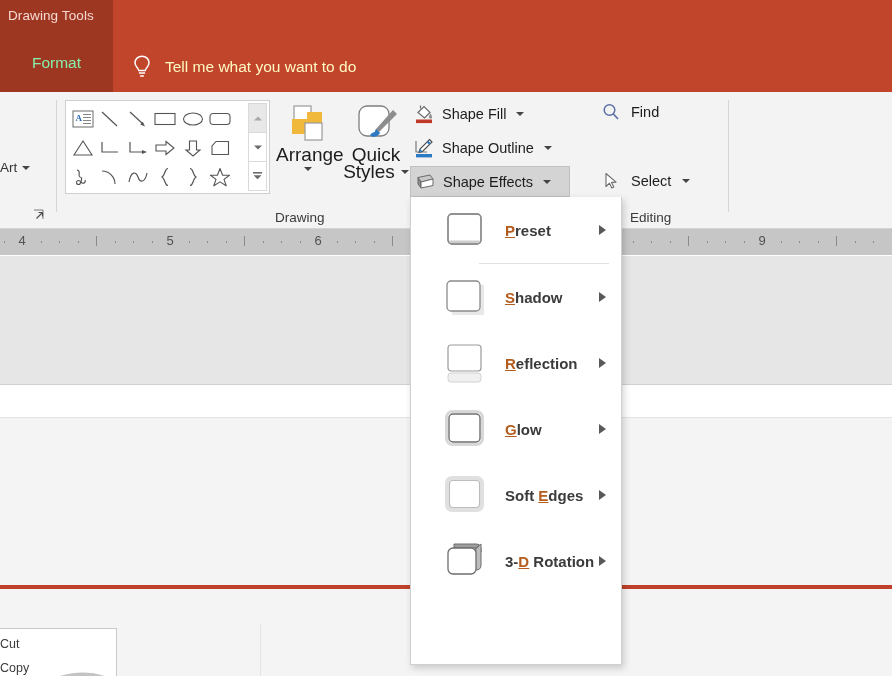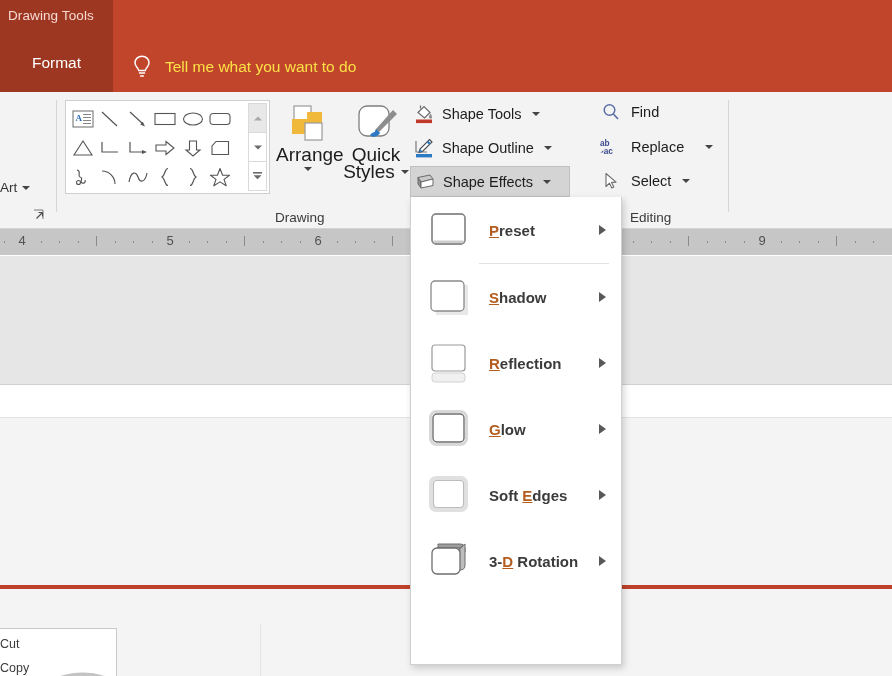--- a/index.html
+++ b/index.html
@@ -43,35 +43,35 @@
     color: #f6d9d2;
     letter-spacing: .1px;
     white-space: nowrap;
   }
   .ctx-tab-name {
     position: absolute;
     left: 0; top: 54px;
     width: 113px;
     text-align: center;
     font-size: 15.5px;
-    color: #ffffff;
+    color: #86efac;
     white-space: nowrap;
   }
   .tellme {
     position: absolute;
     left: 131px; top: 52px;
     height: 30px;
     display: flex;
     align-items: center;
     gap: 12px;
     color: #ffffff;
   }
   .tellme-text {
     font-size: 15.5px;
-    color: #fde047;
+    color: #fef9c3;
     white-space: nowrap;
   }
   .bulb {
     width: 22px; height: 26px;
     position: relative;
     display: inline-block;
   }
   .bulb svg { display: block; }
 
   
@@ -79,21 +79,21 @@
     position: absolute;
     left: 0; top: 92px;
     width: 892px; height: 136px;
     background: #f3f3f3;
     border-bottom: 1px solid #d4d4d4;
   }
 
   
   .art-label {
     position: absolute;
-    left: 0px; top: 180px;
+    left: 0px; top: 160px;
     font-size: 13.5px;
     color: #333;
     white-space: nowrap;
     display: flex;
     align-items: center;
     gap: 5px;
   }
   .caret-dn {
     width: 0; height: 0;
     border-left: 4px solid transparent;
@@ -327,21 +327,21 @@
     border: 1px solid #d0d0d0;
     border-top: none;
     box-sizing: border-box;
     box-shadow: 2px 3px 7px rgba(0,0,0,.18);
   }
   .menu-item {
     position: relative;
     height: 66px;
     display: flex;
     align-items: center;
-    padding-left: 16px;
+    padding-left: 32px;
     box-sizing: border-box;
     cursor: default;
   }
   .menu-item .mi-icon {
     width: 44px; height: 44px;
     flex: 0 0 auto;
     display: flex;
     align-items: center;
     justify-content: center;
   }
@@ -566,21 +566,21 @@
 
   <div class="sb" style="top:98px;">
     <span class="icon">
       <svg width="22" height="22" viewBox="0 0 22 22">
         <path d="M5 9.5 L11 3.5 L17 9.5 L11.5 15 Z" fill="#ffffff" stroke="#6b6b6b" stroke-width="1.2"></path>
         <path d="M7.5 5.5 L7.5 2.5" stroke="#6b6b6b" stroke-width="1.2"></path>
         <path d="M17.5 10.5 C19.5 13.5 19.5 15.5 17.5 15.5 C15.5 15.5 15.5 13.5 17.5 10.5 Z" fill="#8d8d8d"></path>
         <rect x="3" y="16.5" width="16" height="3.6" fill="#c0392b"></rect>
       </svg>
     </span>
-    <span>Shape Tools</span>
+    <span>Shape Fill</span>
     <span class="caret-dn cr"></span>
   </div>
 
   <div class="sb" style="top:132px;">
     <span class="icon">
       <svg width="22" height="22" viewBox="0 0 22 22">
         <path d="M3 4 L3 15 L14 15" fill="none" stroke="#7a7a7a" stroke-width="1.2"></path>
         <path d="M16.5 2.5 L19 5 L9.5 14.5 L6 15.5 L7 12 Z" fill="#ffffff" stroke="#4a4a4a" stroke-width="1.1"></path>
         <path d="M6 15.5 L7 12 L9.5 14.5 Z" fill="#2d7ac4"></path>
         <path d="M14.5 4.5 L17 7" stroke="#2d7ac4" stroke-width="2.4"></path>
@@ -606,31 +606,20 @@
   <div class="eb" style="top:98px;">
     <span class="icon">
       <svg width="20" height="20" viewBox="0 0 20 20">
         <circle cx="8.5" cy="8" r="5.3" fill="none" stroke="#5b6fa8" stroke-width="1.5"></circle>
         <line x1="12.4" y1="12" x2="17" y2="17" stroke="#5b6fa8" stroke-width="1.7"></line>
       </svg>
     </span>
     <span>Find</span>
   </div>
 
-  <div class="eb" style="top:133px;">
-    <span class="icon">
-      <svg width="24" height="20" viewBox="0 0 24 20">
-        <text x="0" y="9" font-family="Liberation Sans, sans-serif" font-size="9" font-weight="bold" fill="#3c4a8c">ab</text>
-        <text x="4" y="18" font-family="Liberation Sans, sans-serif" font-size="9" font-weight="bold" fill="#3c4a8c">ac</text>
-        <path d="M0 17 L3.5 13.5 L3.5 16 L0.6 16 Z" fill="#3c4a8c"></path>
-      </svg>
-    </span>
-    <span>Replace</span>
-    <span class="caret-dn" style="margin-left:12px;"></span>
-  </div>
 
   <div class="eb" style="top:167px;">
     <span class="icon">
       <svg width="20" height="20" viewBox="0 0 20 20">
         <path d="M5 2.5 L5 15.5 L8.5 12.2 L10.8 17 L12.8 16 L10.6 11.4 L15 11.2 Z" fill="#ffffff" stroke="#6b6b6b" stroke-width="1.1" stroke-linejoin="round"></path>
       </svg>
     </span>
     <span>Select</span>
     <span class="caret-dn" style="margin-left:2px;"></span>
   </div>

